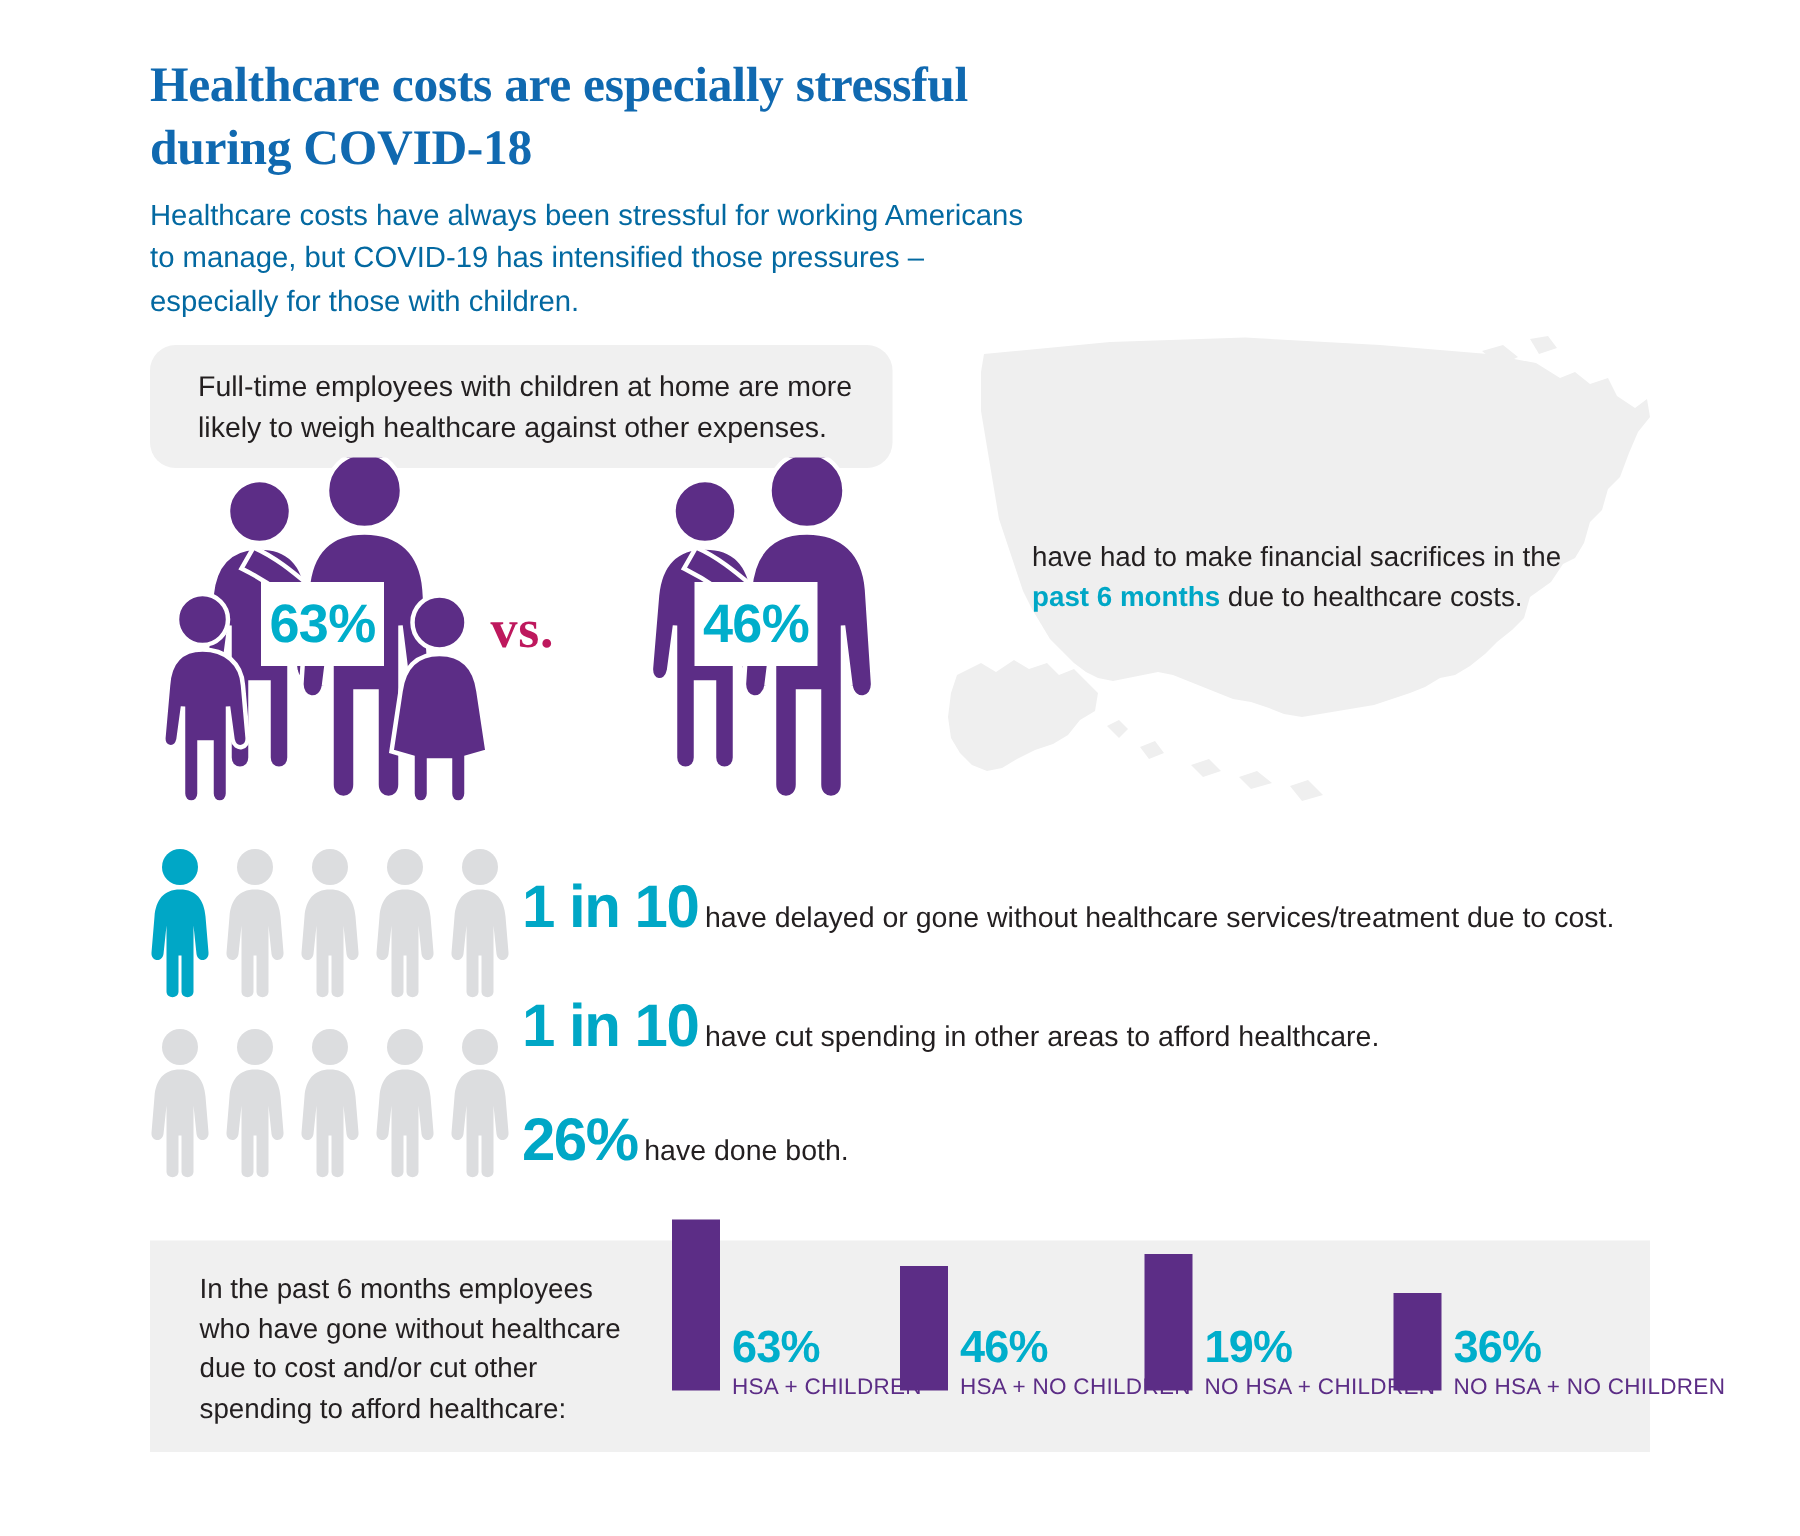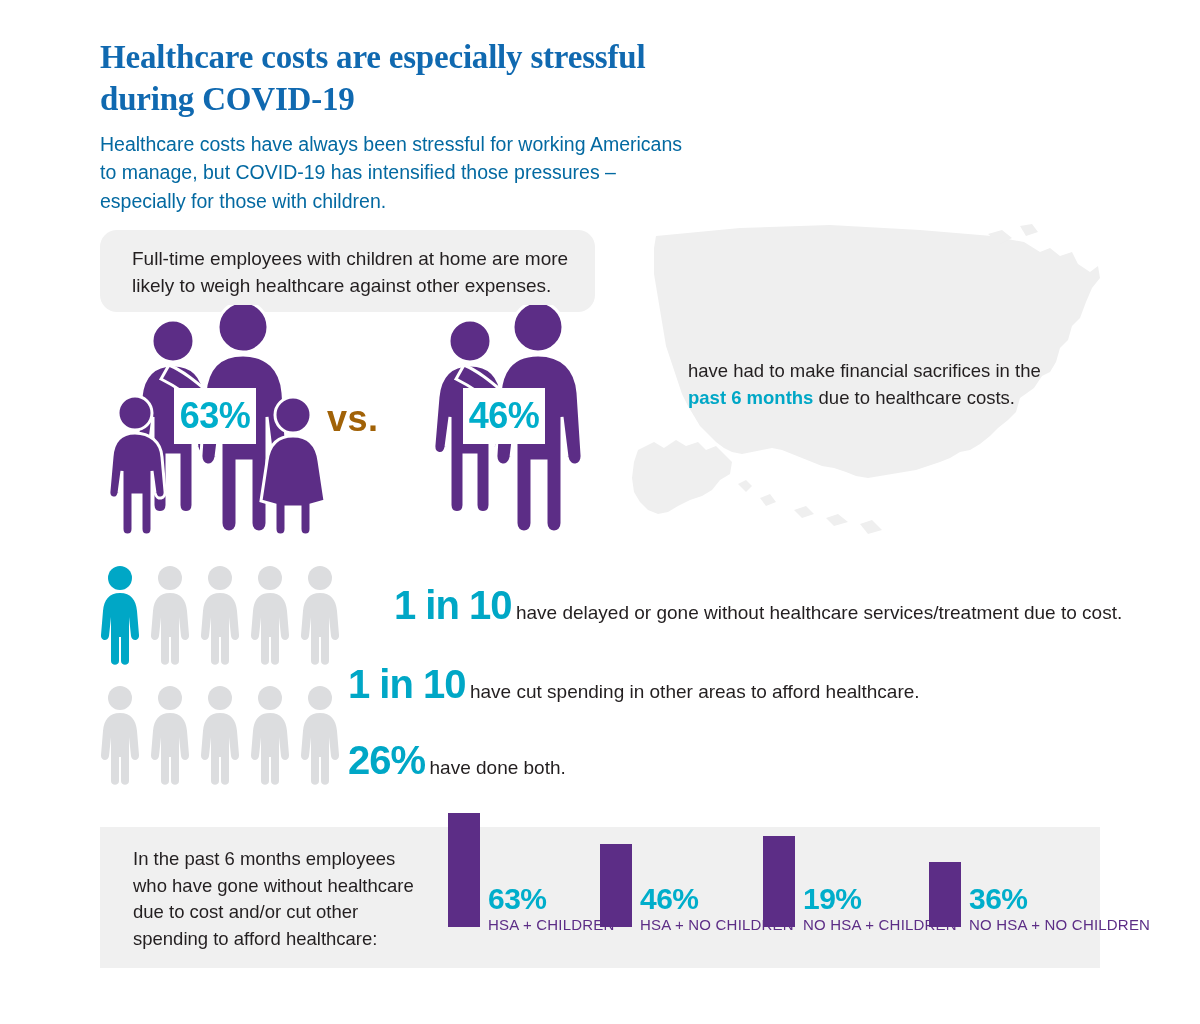--- a/index.html
+++ b/index.html
@@ -39,22 +39,22 @@
     position:absolute;left:32px;top:16px;width:440px;
     font-size:19px;line-height:1.42;color:#231f20;
   }
 
   
   .family-area{position:absolute;left:95px;top:305px;width:560px;height:240px;}
   .pictos{position:absolute;left:0;top:0;}
 
   .vs{
     position:absolute;left:327px;top:398px;
-    font-family:Liberation Sans, sans-serif;
-    font-weight:bold;font-size:36px;color:#a16207;
+    font-family:Liberation Serif, serif;
+    font-weight:bold;font-size:36px;color:#be185d;
     letter-spacing:0.5px;
   }
 
   .badge{
     position:absolute;background:#ffffff;
     display:flex;align-items:center;justify-content:center;
   }
   .badge span{
     color:#00aecb;font-weight:bold;font-size:36px;
     font-family:"Liberation Sans", sans-serif;
@@ -77,21 +77,21 @@
   .people-row{position:absolute;display:flex;gap:10px;}
   #prow1{left:0;top:0;}
   #prow2{left:0;top:120px;}
 
   .stat{position:absolute;left:348px;color:#231f20;white-space:nowrap;}
   .stat .big{
     color:#00a7c6;font-weight:bold;font-size:40px;
     letter-spacing:-1px;vertical-align:baseline;
   }
   .stat .small{font-size:19px;}
-  #stat1{top:583px;margin-left:46px;}
+  #stat1{top:583px;}
   #stat2{top:662px;}
   #stat3{top:738px;}
 
   
   .gray-box-bottom{
     position:absolute;left:100px;top:827px;width:1000px;height:141px;
     background:#f0f0f0;
   }
   .bottom-caption{
     position:absolute;left:133px;top:846px;width:300px;
@@ -108,21 +108,21 @@
   .bar-lab{
     color:#5c2d86;font-size:15px;line-height:1;
     display:block;margin-top:3px;letter-spacing:0.2px;
   }
 </style>
 </head>
 <body>
 
 <div class="page">
 
-  <div class="title">Healthcare costs are especially stressful during COVID-19</div>
+  <div class="title">Healthcare costs are especially stressful during COVID-18</div>
   <div class="intro">Healthcare costs have always been stressful for working Americans to manage, but COVID-19 has intensified those pressures – especially for those with children.</div>
 
   <div class="gray-box-top">
     <div class="txt">Full-time employees with children at home are more likely to weigh healthcare against other expenses.</div>
   </div>
 
   <div class="map-wrap">
     <svg width="490" height="325" viewBox="0 0 490 325" xmlns="http://www.w3.org/2000/svg" aria-hidden="true">
       <g fill="#efefef">
         <path d="M36,14 L120,6 L210,3 L300,8 L372,14 L404,20 L420,30 L430,26 L440,34 L452,30 L458,42

